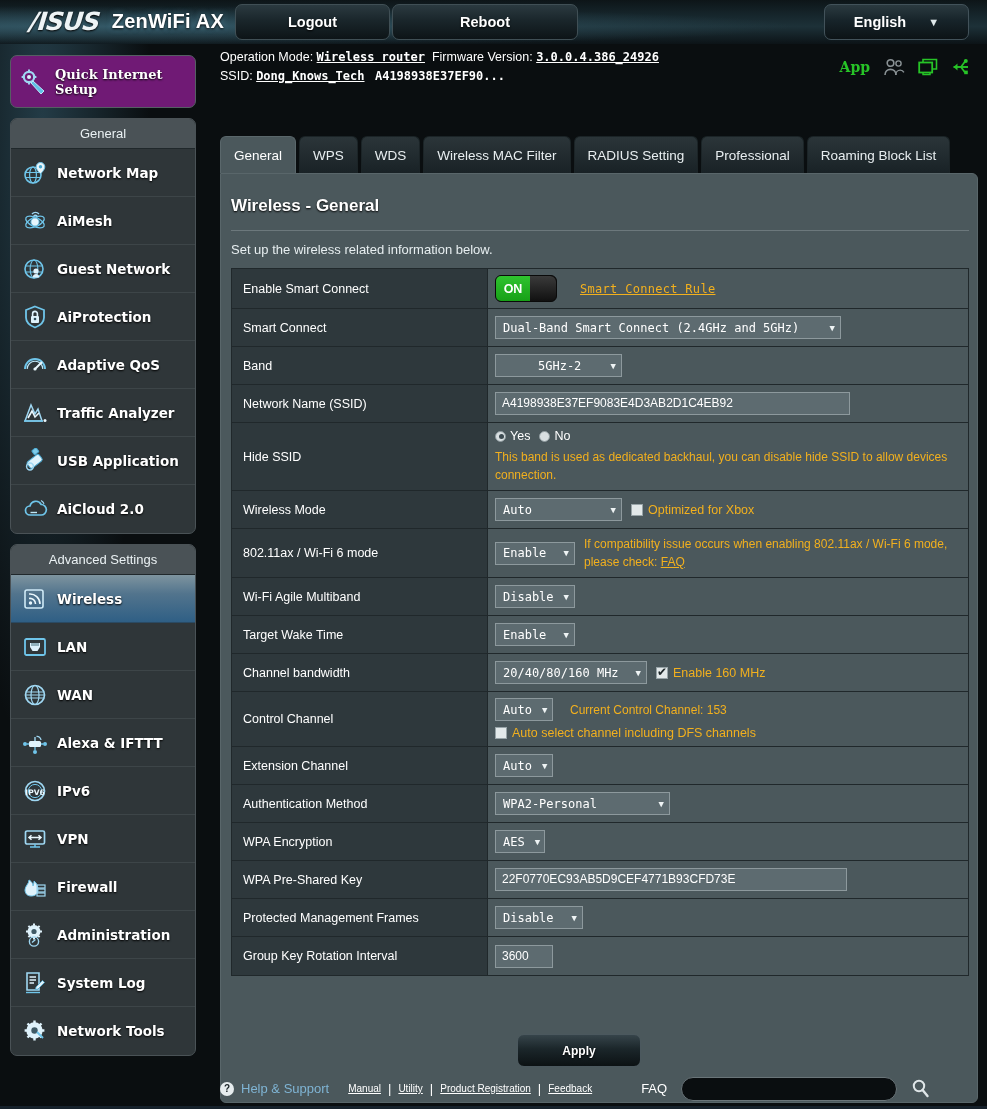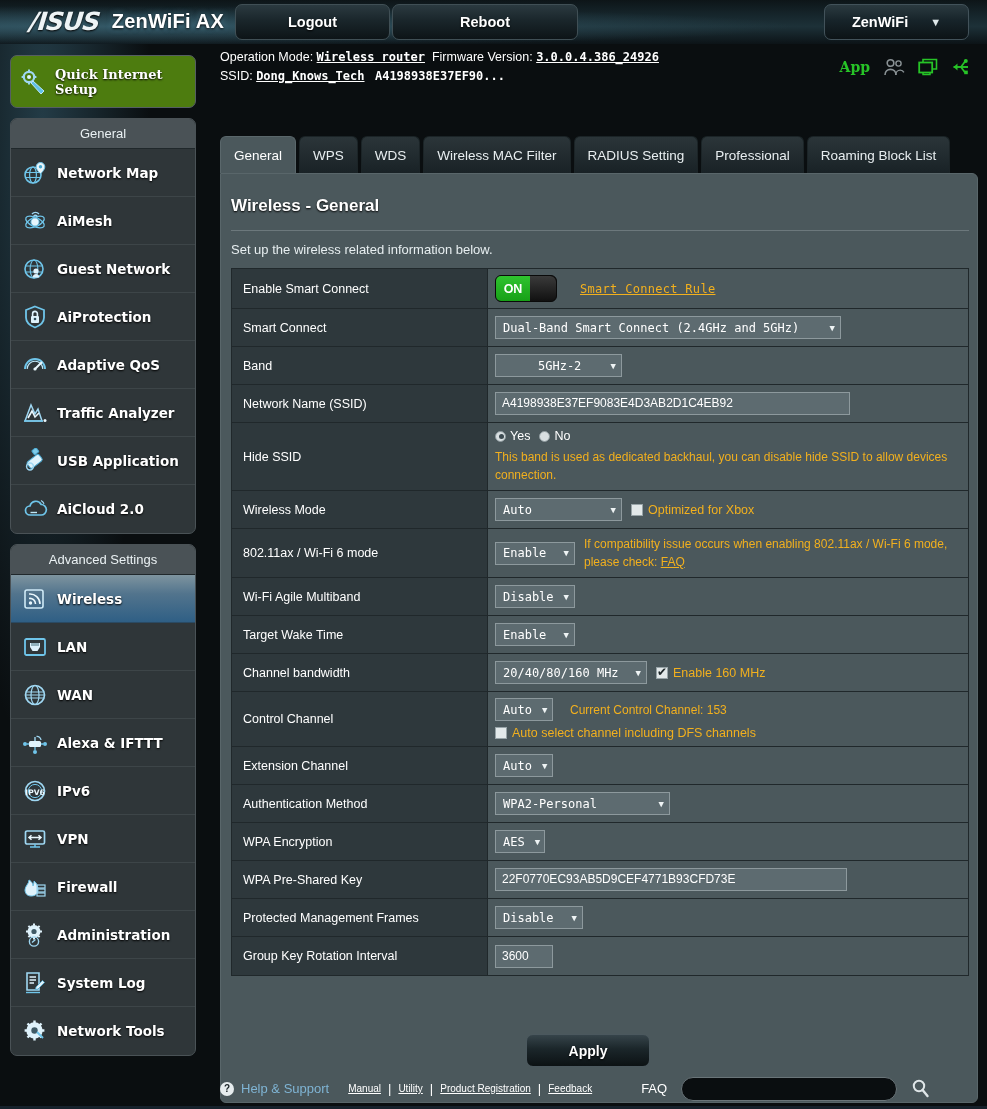--- a/index.html
+++ b/index.html
@@ -54,21 +54,21 @@
   #lang-select .caret { font-size:11px; color:#dfe8ea; }
 
   
   #sidebar { position:absolute; left:0; top:44px; width:212px; height:1065px; background:#0a0e10; }
   #sidebar::before{
     content:""; position:absolute; inset:0;
     background: radial-gradient(ellipse at 20% 8%, rgba(60,105,125,.5) 0%, rgba(0,0,0,0) 45%);
   }
   #qis {
     position:absolute; left:10px; top:11px; width:186px; height:53px; border-radius:7px;
-    background:#4d7c0f; border:1px solid #555e63;
+    background:#701a75; border:1px solid #555e63;
     display:flex; align-items:center; gap:8px; padding-left:10px; cursor:pointer; z-index:2;
   }
   #qis .qis-label {
     color:#fff; font-size:13px; font-weight:bold; line-height:15px;
     font-family:"DejaVu Serif", serif; text-shadow:0 1px 2px #000;
   }
   .menu-box {
     position:absolute; left:10px; width:186px; border-radius:7px;
     background:#2f3639; border:1px solid #4a5256; overflow:hidden; z-index:2;
   }
@@ -185,23 +185,23 @@
   .chk .bx {
     width:12px; height:12px; background:#e3e9ea; border:1px solid #98a4a8; display:inline-block;
     position:relative; flex:none;
   }
   .chk.on .bx::after {
     content:"\2714"; position:absolute; left:0px; top:-3px; font-size:12px; color:#1d2629; line-height:14px;
   }
   .chk .cl { font-size:12.5px; color:#f2b01e; }
 
   #apply {
-    position:absolute; left:305px; top:860px; width:124px; height:33px; border-radius:7px;
+    position:absolute; left:296px; top:860px; width:124px; height:33px; border-radius:7px;
     background: linear-gradient(180deg,#36444a 0%,#1b262a 45%,#0c1214 100%);
-    border:1px solid #4b585e; color:#fff; font-size:14px; font-weight:bold;
+    border:1px solid #4b585e; color:#fff; font-size:12px; font-weight:bold;
     display:flex; align-items:center; justify-content:center; cursor:pointer; text-shadow:0 1px 2px #000;
   }
 
   
   #footer { position:absolute; left:212px; top:1068px; width:775px; height:41px; }
   #footer-inner { display:flex; align-items:center; height:41px; padding-left:8px; gap:7px; }
   .fq { width:14px; height:14px; border-radius:50%; background:#e6ecee; color:#1b2428;
         font-size:10px; font-weight:bold; display:flex; align-items:center; justify-content:center; flex:none; }
   #help-label { color:#7fb4d4; font-size:13px; }
   .flink { color:#ffffff; font-size:10px; text-decoration:underline; cursor:pointer; }
@@ -218,21 +218,21 @@
 <body>
 
 <div id="topbar">
   <div id="logoblock">
     <span class="asus-logo">/ISUS</span>
     <span class="model-name">ZenWiFi AX</span>
   </div>
   <div class="topbtn" id="btn-logout">Logout</div>
   <div class="topbtn" id="btn-reboot">Reboot</div>
   <div id="lang-select">
-    <span>ZenWiFi</span>
+    <span>English</span>
     <span class="caret">▼</span>
   </div>
 </div>
 
 <div id="sidebar">
 
   <div id="qis">
     <svg class="icn" viewBox="0 0 26 26">
       <circle cx="8" cy="8" r="5.2" fill="none" stroke="#9fd7f2" stroke-width="2.2"></circle>
       <path d="M8 3.2 L8 0.6 M8 15.4 L8 12.8 M3.2 8 L0.6 8 M15.4 8 L12.8 8" stroke="#9fd7f2" stroke-width="2"></path>

